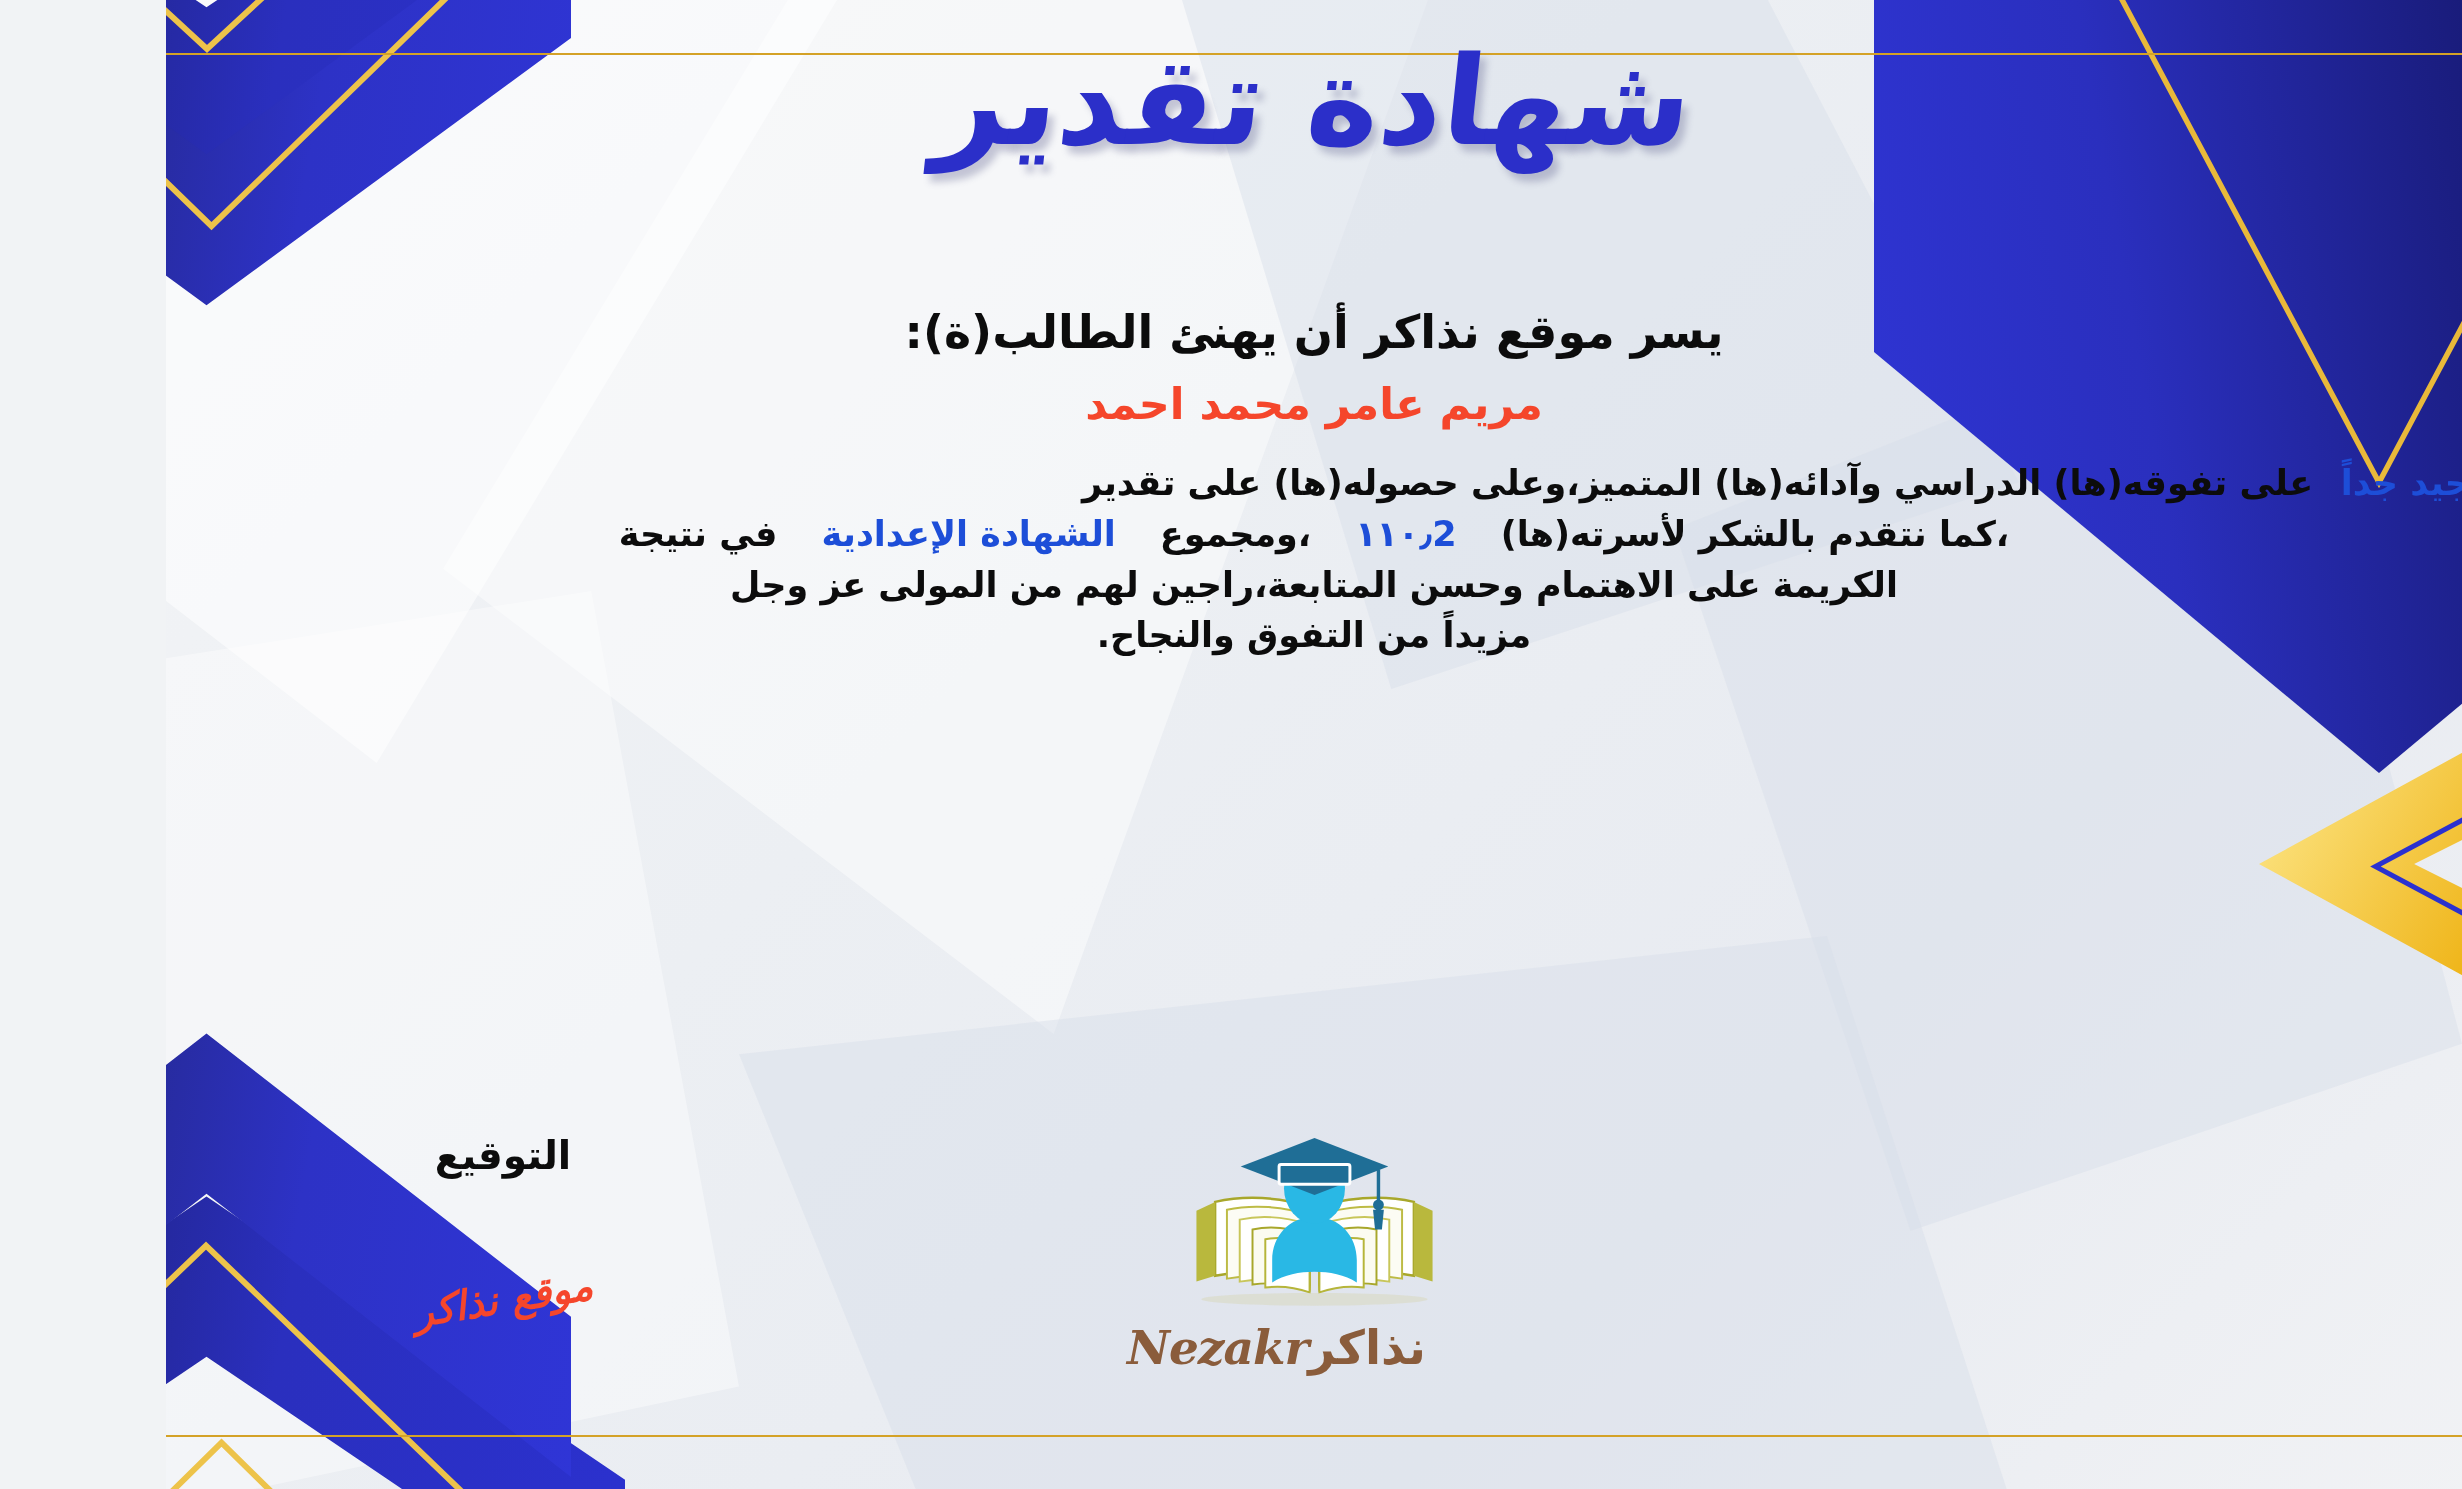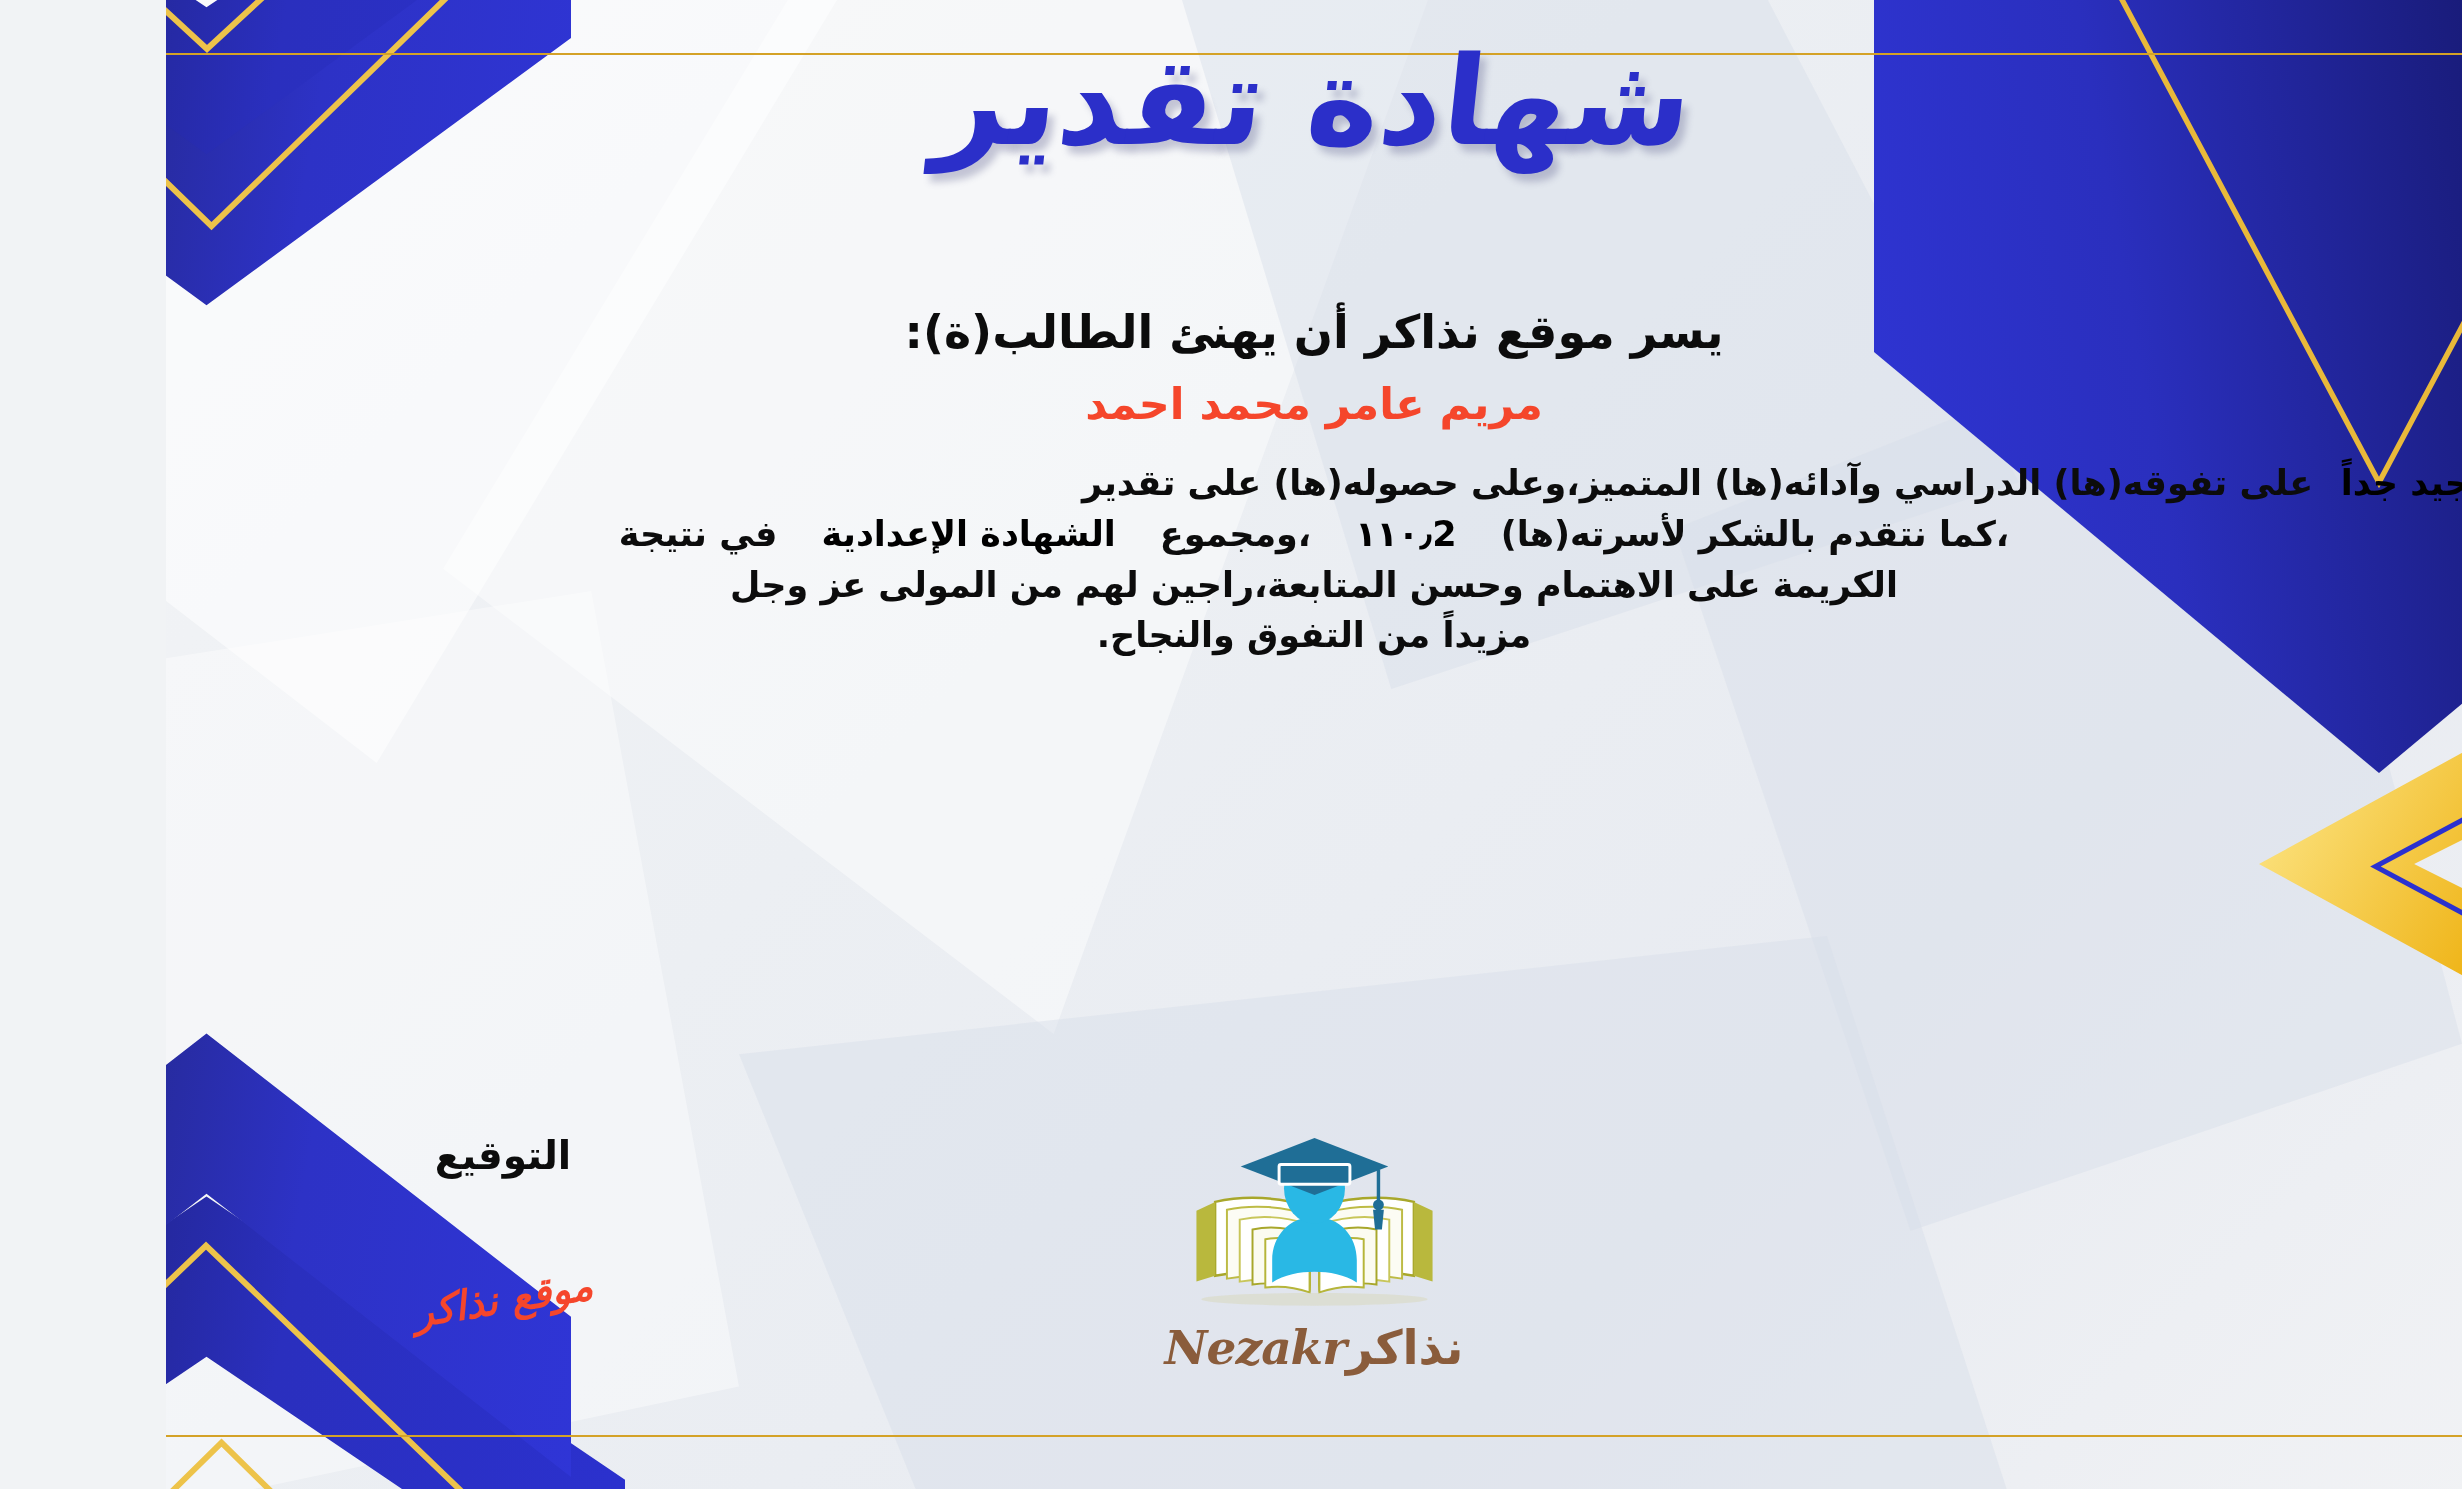--- a/index.html
+++ b/index.html
@@ -87,35 +87,35 @@
 
   .line-greet{position:absolute;left:0;right:0;top:305px;
      font-size:46px;font-weight:700;color:#0c0c0c;letter-spacing:0px;}
   .line-name{position:absolute;left:0;right:0;top:379px;
      font-size:43px;font-weight:700;color:#f5462b;}
 
   .body{position:absolute;left:69px;right:69px;top:458px;
      font-size:35px;font-weight:700;color:#0c0c0c;line-height:1.45;}
   .body .l{display:block;white-space:nowrap;}
   .body .l1{text-align:justify;}
-  .red{color:#000000;}
+  .red{color:#1d4ed8;}
   .sp{display:inline-block;width:44px;}
   .sp2{display:inline-block;width:27.6px;}
 
   
   .sig-label{position:absolute;right:auto;left:291px;top:1133px;width:246px;
      font-size:39px;font-weight:700;color:#0c0c0c;text-align:center;}
   .sig-hand{position:absolute;left:276px;top:1276px;width:276px;
      font-size:40px;color:#f5462b;text-align:center;
      font-family:"DejaVu Sans","Liberation Sans",sans-serif;
      transform:rotate(-9deg);font-style:italic;font-weight:600;}
 
   
   .logo{position:absolute;left:50%;transform:translateX(-50%);top:1128px;
-        width:374px;text-align:center;}
+        width:374px;text-align:left;}
   .logo svg{display:block;margin:0 auto;}
   .logo-text{margin-top:-4.9px;font-size:47px;font-weight:700;color:#8a5c3b;
      letter-spacing:-1px;direction:rtl;}
   .logo-text .lat{font-family:"DejaVu Serif","Liberation Serif",serif;font-style:italic;}
 </style>
 </head>
 <body>
 
 <div class="stage">
 

